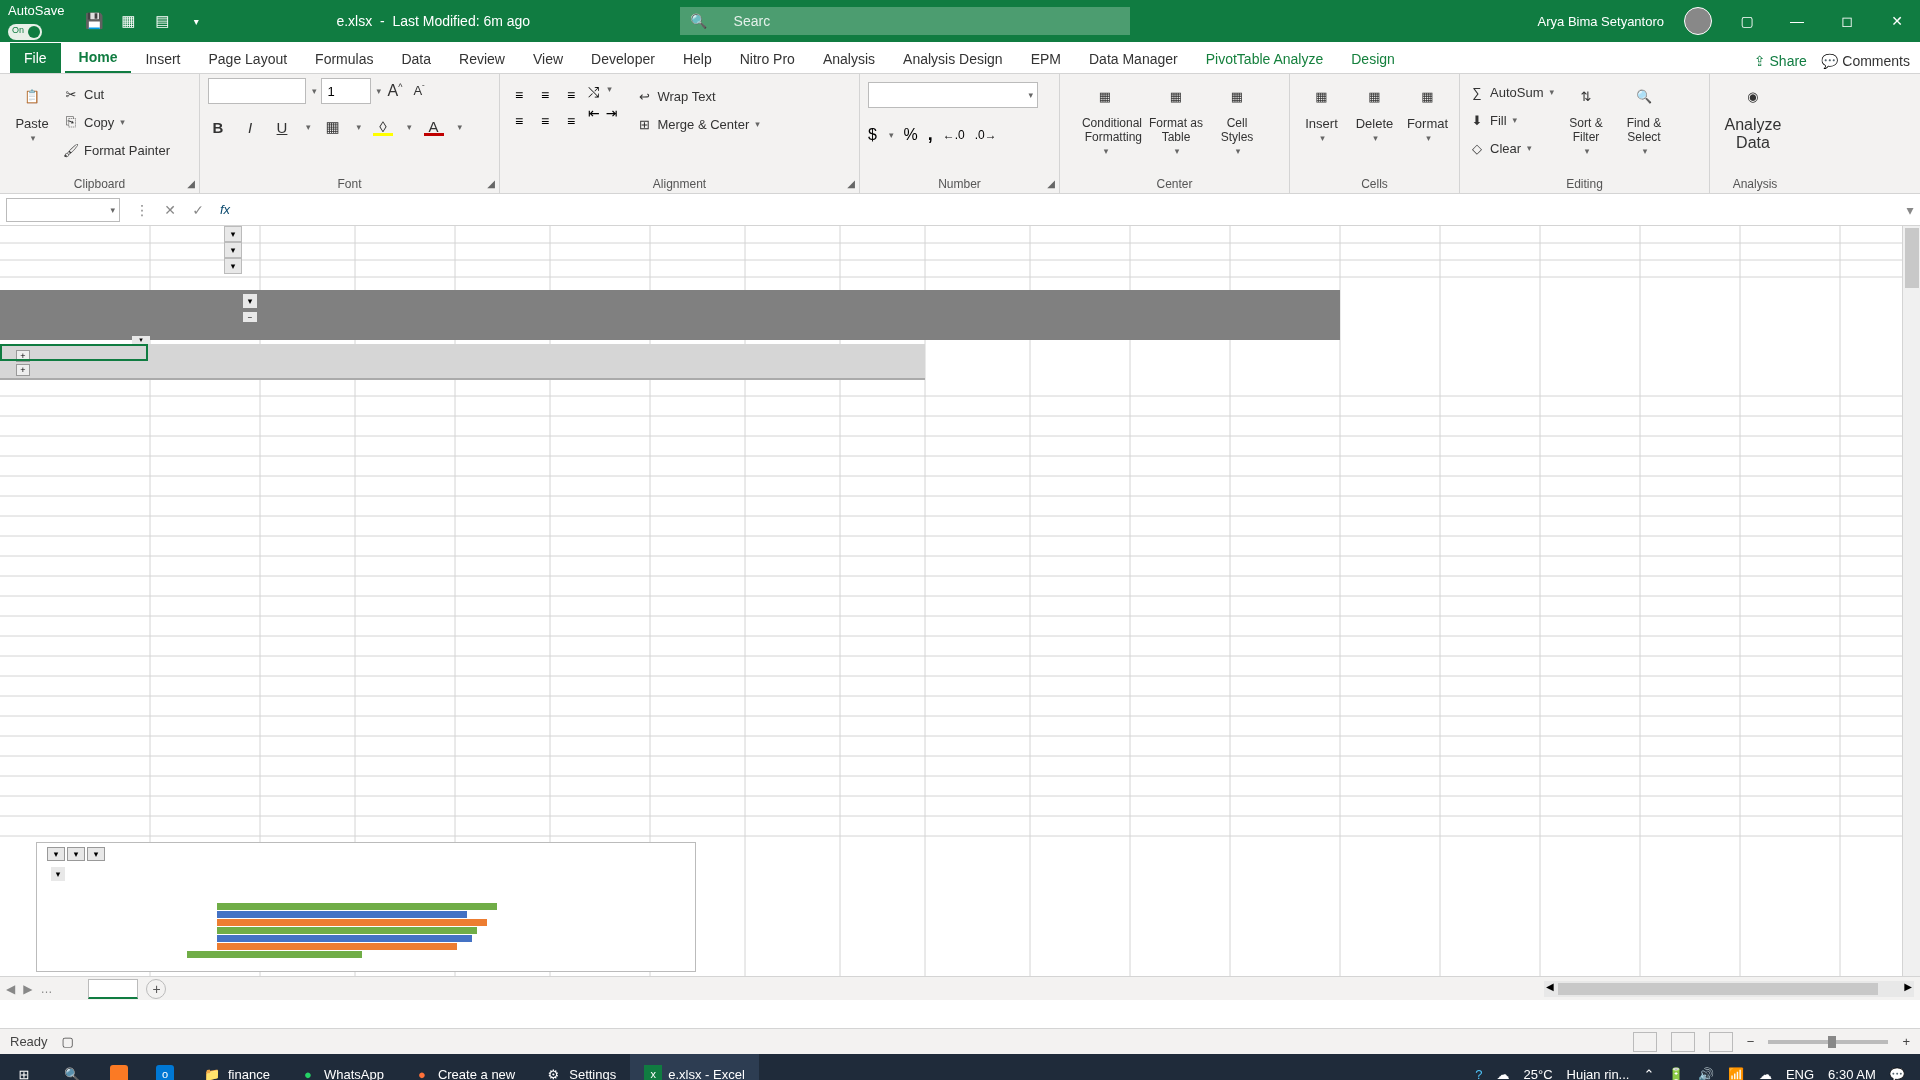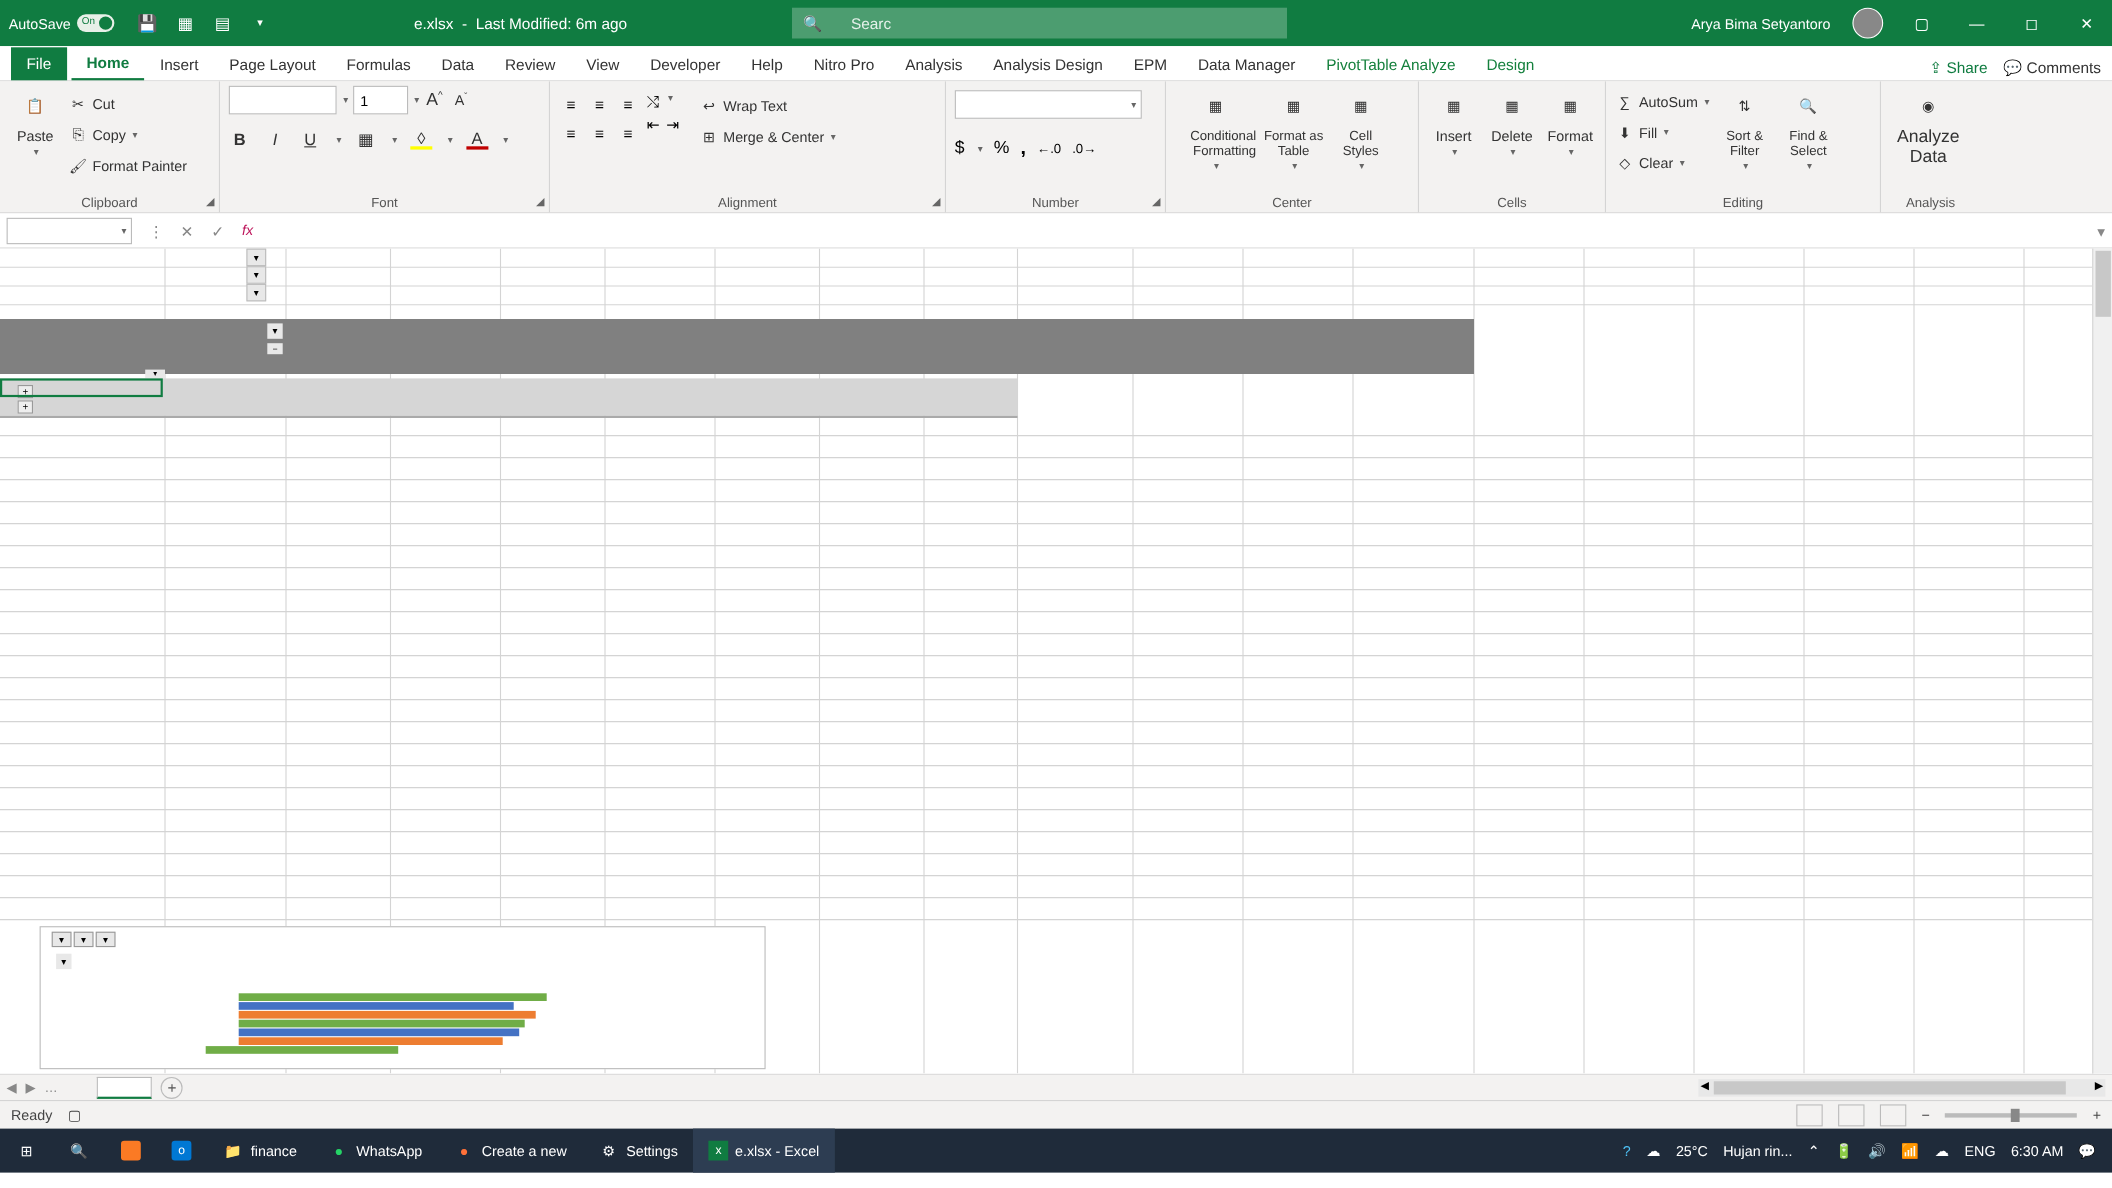--- a/index.html
+++ b/index.html
@@ -1,20 +1,20 @@
 <!DOCTYPE html>
 <html><head>
 <meta charset="utf-8">
 <style>
 * { margin: 0; padding: 0; box-sizing: border-box; font-family: "Segoe UI", sans-serif; }
 body { width: 1920px; height: 1080px; overflow: hidden; background: #fff; font-size: 14px; }
 
 
 .titlebar { height: 42px; background: #107c41; color: #fff; display: flex; align-items: center; padding: 0 8px; }
-.autosave { display: flex; align-items: center; gap: 6px; font-size: 13px; margin-right: 10px; }
+.autosave { display: flex; align-items: flex-start; gap: 6px; font-size: 13px; margin-right: 10px; flex-direction: column; }
 .toggle { width: 34px; height: 16px; background: #e8f0e8; border-radius: 8px; position: relative; }
 .toggle::after { content: ""; position: absolute; right: 2px; top: 2px; width: 12px; height: 12px; background: #107c41; border-radius: 50%; }
 .toggle-label { font-size: 9px; color: #107c41; position: absolute; left: 4px; top: 1px; }
 .qat { display: flex; gap: 14px; margin-left: 10px; }
 .qat-icon { width: 20px; height: 20px; display: flex; align-items: center; justify-content: center; font-size: 15px; }
 .title-text { margin-left: 130px; font-size: 14px; }
 .searchbox { margin-left: 150px; width: 450px; height: 28px; background: rgba(255,255,255,0.25); display: flex; align-items: center; padding: 0 10px; gap: 10px; }
 .searchbox-text { color: rgba(255,255,255,0.85); font-size: 14px; margin-left: 16px; }
 .titlebar-right { margin-left: auto; display: flex; align-items: center; gap: 20px; }
 .user-name { font-size: 13px; }
@@ -49,21 +49,21 @@
 .font-btn { width: 20px; text-align: center; font-size: 15px; color: #333; }
 .dd { font-size: 9px; color: #666; margin-left: 2px; }
 .align-grid { display: grid; grid-template-columns: repeat(3, 22px); gap: 4px 4px; }
 .align-cell { width: 22px; height: 22px; display: flex; align-items: center; justify-content: center; }
 .collapse-arrow { position: absolute; right: 10px; top: 50%; font-size: 14px; color: #555; }
 
 
 .formulabar { height: 32px; background: #fff; border-bottom: 1px solid #d4d4d4; display: flex; align-items: center; }
 .namebox { width: 114px; height: 24px; border: 1px solid #bbb; margin-left: 6px; display: flex; align-items: center; justify-content: flex-end; padding-right: 4px; }
 .fb-btn { width: 28px; height: 24px; display: flex; align-items: center; justify-content: center; color: #888; }
-.fx { font-style: italic; font-size: 13px; color: #be185d; padding: 0 8px; }
+.fx { font-style: italic; font-size: 13px; color: #0c4a6e; padding: 0 8px; }
 .formula-input { flex: 1; height: 24px; }
 .fb-expand { width: 20px; text-align: center; color: #888; }
 
 
 .grid { position: relative; height: 750px; background: #fff; }
 .coltabs { position: absolute; top: 0; left: 224px; display: flex; flex-direction: column; }
 .ct { width: 18px; height: 16px; border: 1px solid #bbb; background: #e8e8e8; font-size: 9px; display: flex; align-items: center; justify-content: center; }
 .darkband { position: absolute; top: 64px; left: 0; width: 1340px; height: 50px; background: #808080; }
 .lightband { position: absolute; top: 118px; left: 0; width: 925px; height: 34px; background: #d6d6d6; }
 .lightband2 { position: absolute; top: 152px; left: 0; width: 925px; height: 2px; background: #aaa; }
@@ -82,21 +82,21 @@
 
 
 .sheettabs { height: 24px; background: #f3f2f1; border-top: 1px solid #d4d4d4; display: flex; align-items: center; padding: 0 6px; gap: 8px; }
 .st-nav { color: #888; font-size: 12px; }
 .st-tab { width: 50px; height: 20px; background: #fff; border: 1px solid #bbb; border-bottom: 2px solid #107c41; }
 .st-add { width: 20px; height: 20px; border: 1px solid #bbb; border-radius: 50%; display:flex; align-items:center; justify-content:center; font-size: 14px; color: #555; }
 .hscroll { margin-left: auto; width: 370px; height: 16px; background: #e8e8e8; position: relative; }
 .hthumb { position: absolute; left: 14px; top: 2px; width: 320px; height: 12px; background: #c8c8c8; }
 
 
-.statusbar { height: 26px; background: #f3f2f1; border-top: 1px solid #d4d4d4; display: flex; align-items: center; padding: 0 10px; font-size: 13px; color: #444; }
+.statusbar { height: 26px; background: #f3f2f1; border-top: 1px solid #d4d4d4; display: flex; align-items: center; padding: 0 10px; font-size: 13px; color: #444; margin-top: 28px; }
 .status-right { margin-left: auto; display: flex; align-items: center; gap: 14px; }
 .viewbtn { width: 24px; height: 20px; border: 1px solid #bbb; }
 .zoom-slider { width: 120px; height: 4px; background: #bbb; position: relative; }
 .zoom-slider::after { content: ""; position: absolute; left: 50%; top: -4px; width: 8px; height: 12px; background: #888; }
 
 
 .taskbar { height: 40px; background: #1f2b3a; display: flex; align-items: center; color: #fff; font-size: 13px; }
 .tb-item { display: flex; align-items: center; gap: 6px; padding: 0 14px; height: 100%; }
 .tb-item.active { background: #2d3d52; }
 .tb-icon { width: 20px; height: 20px; display:flex; align-items:center; justify-content:center; }

